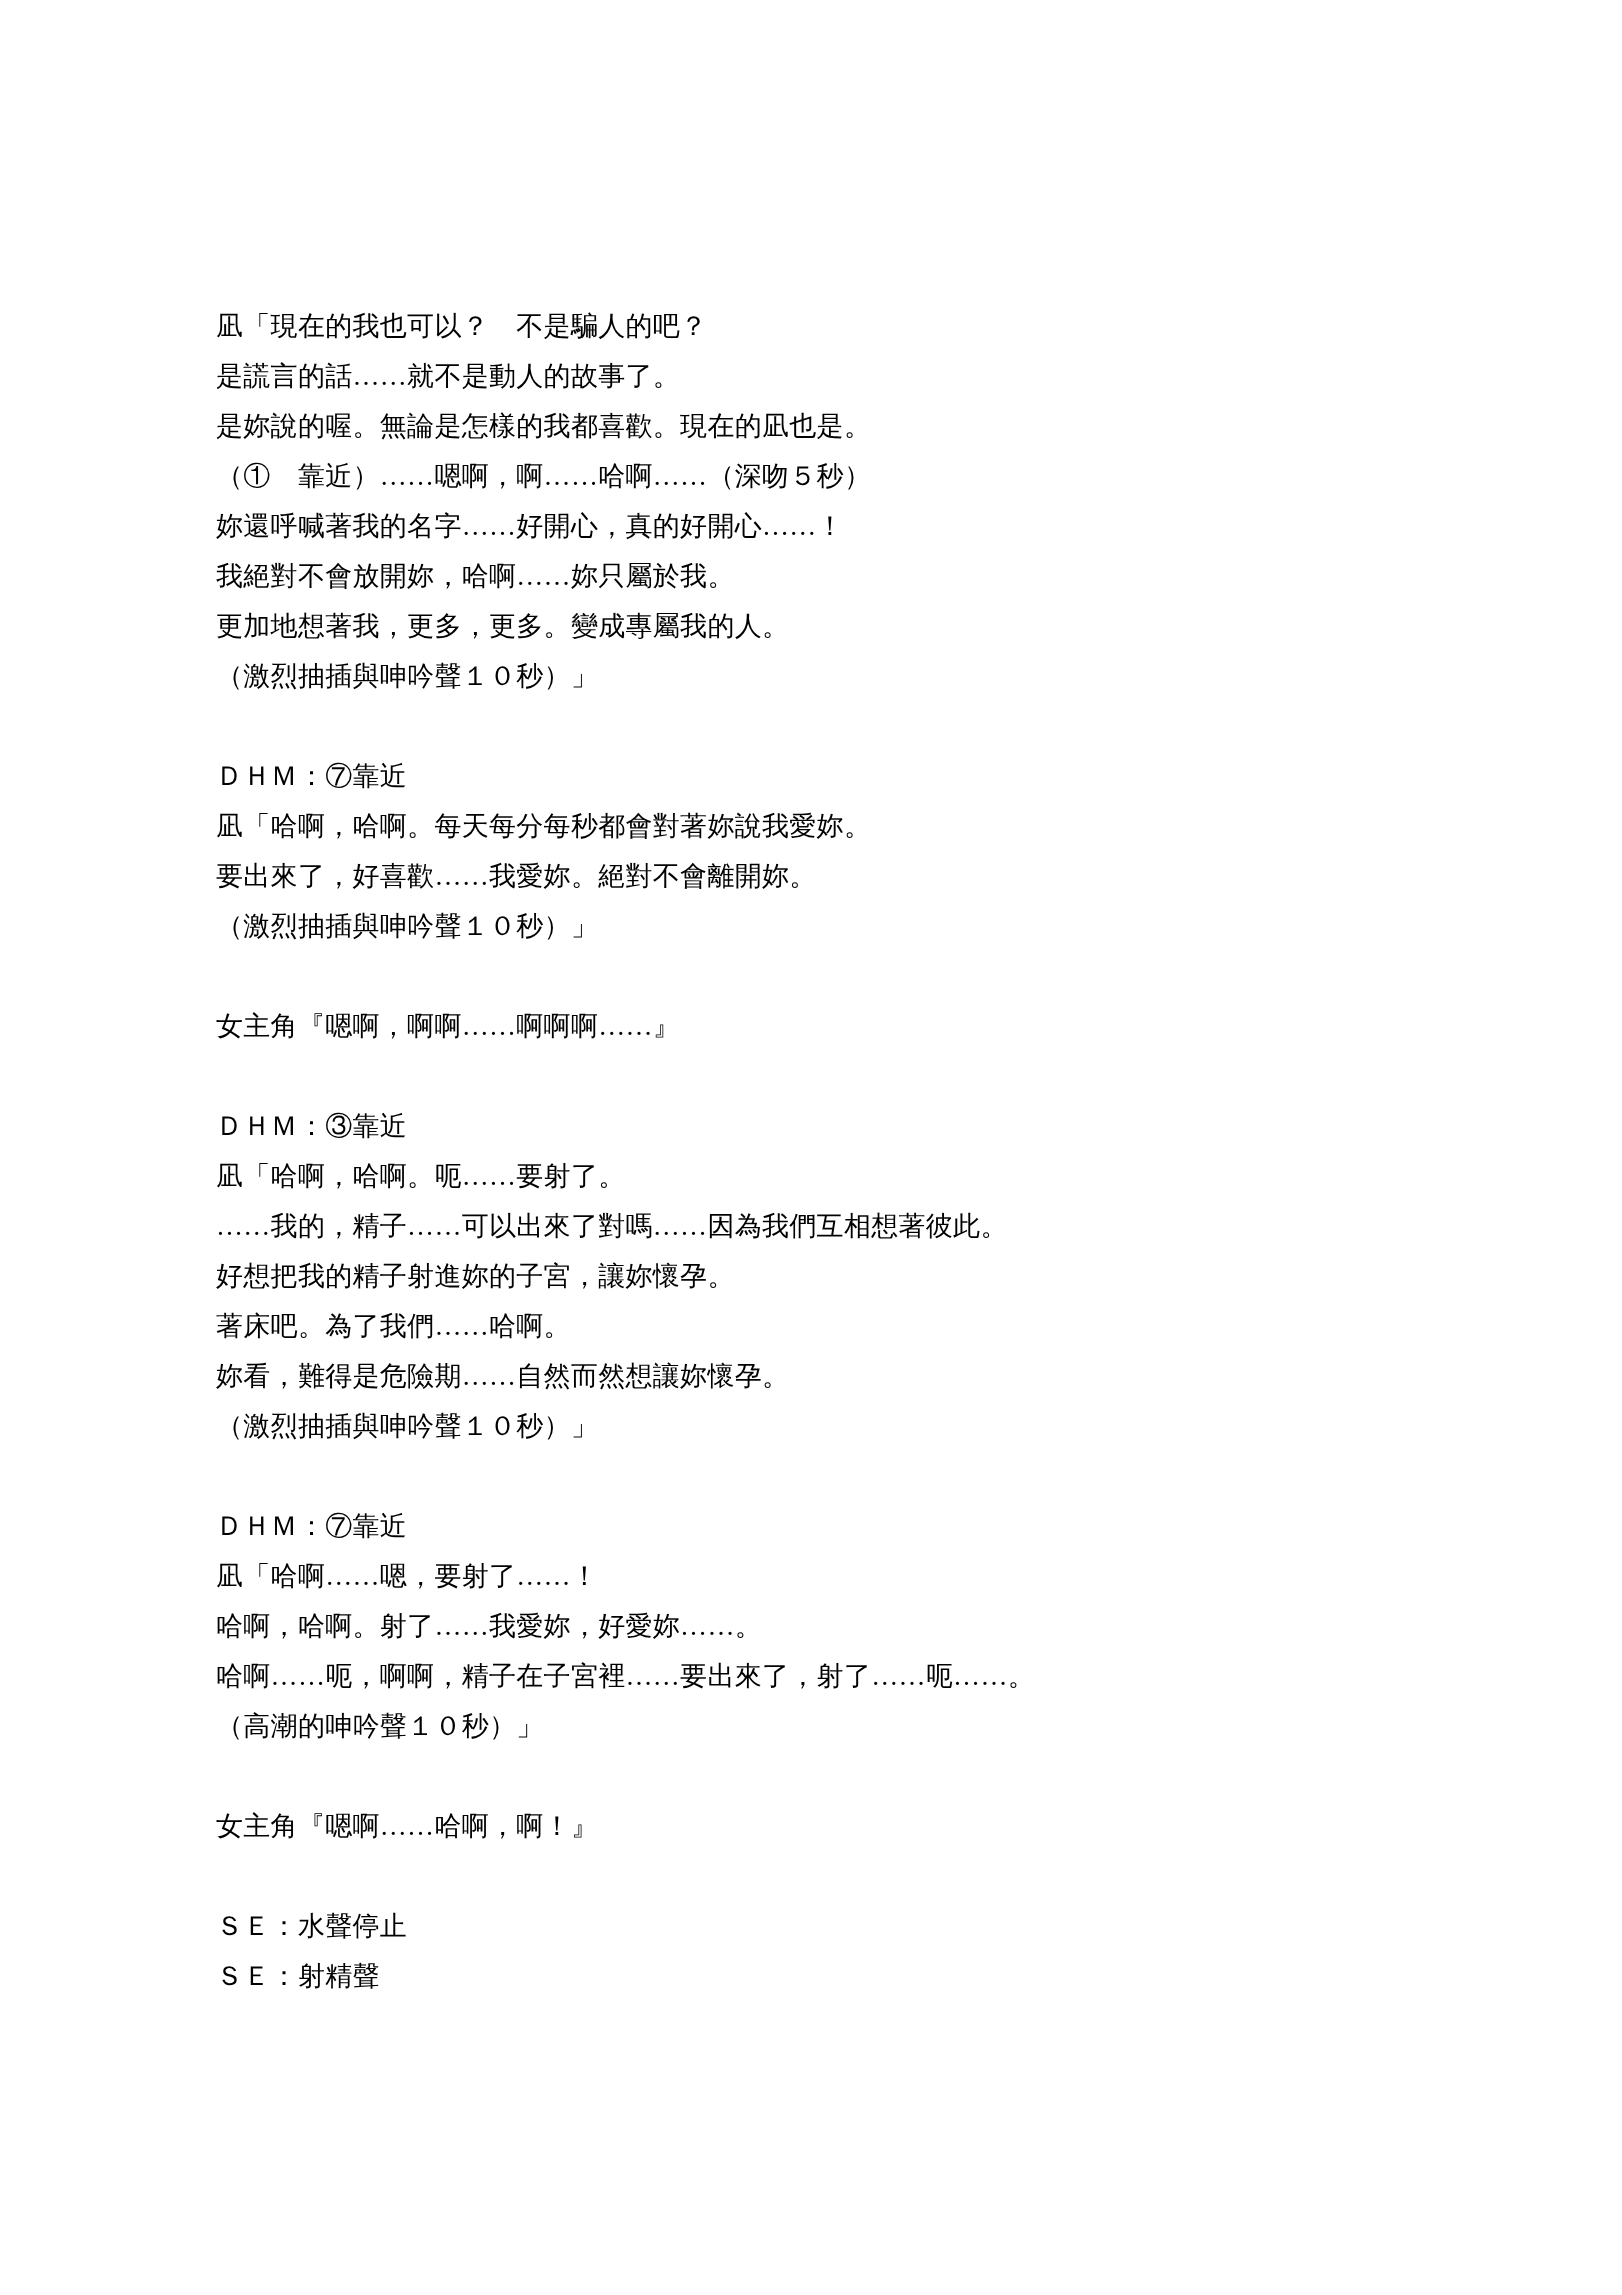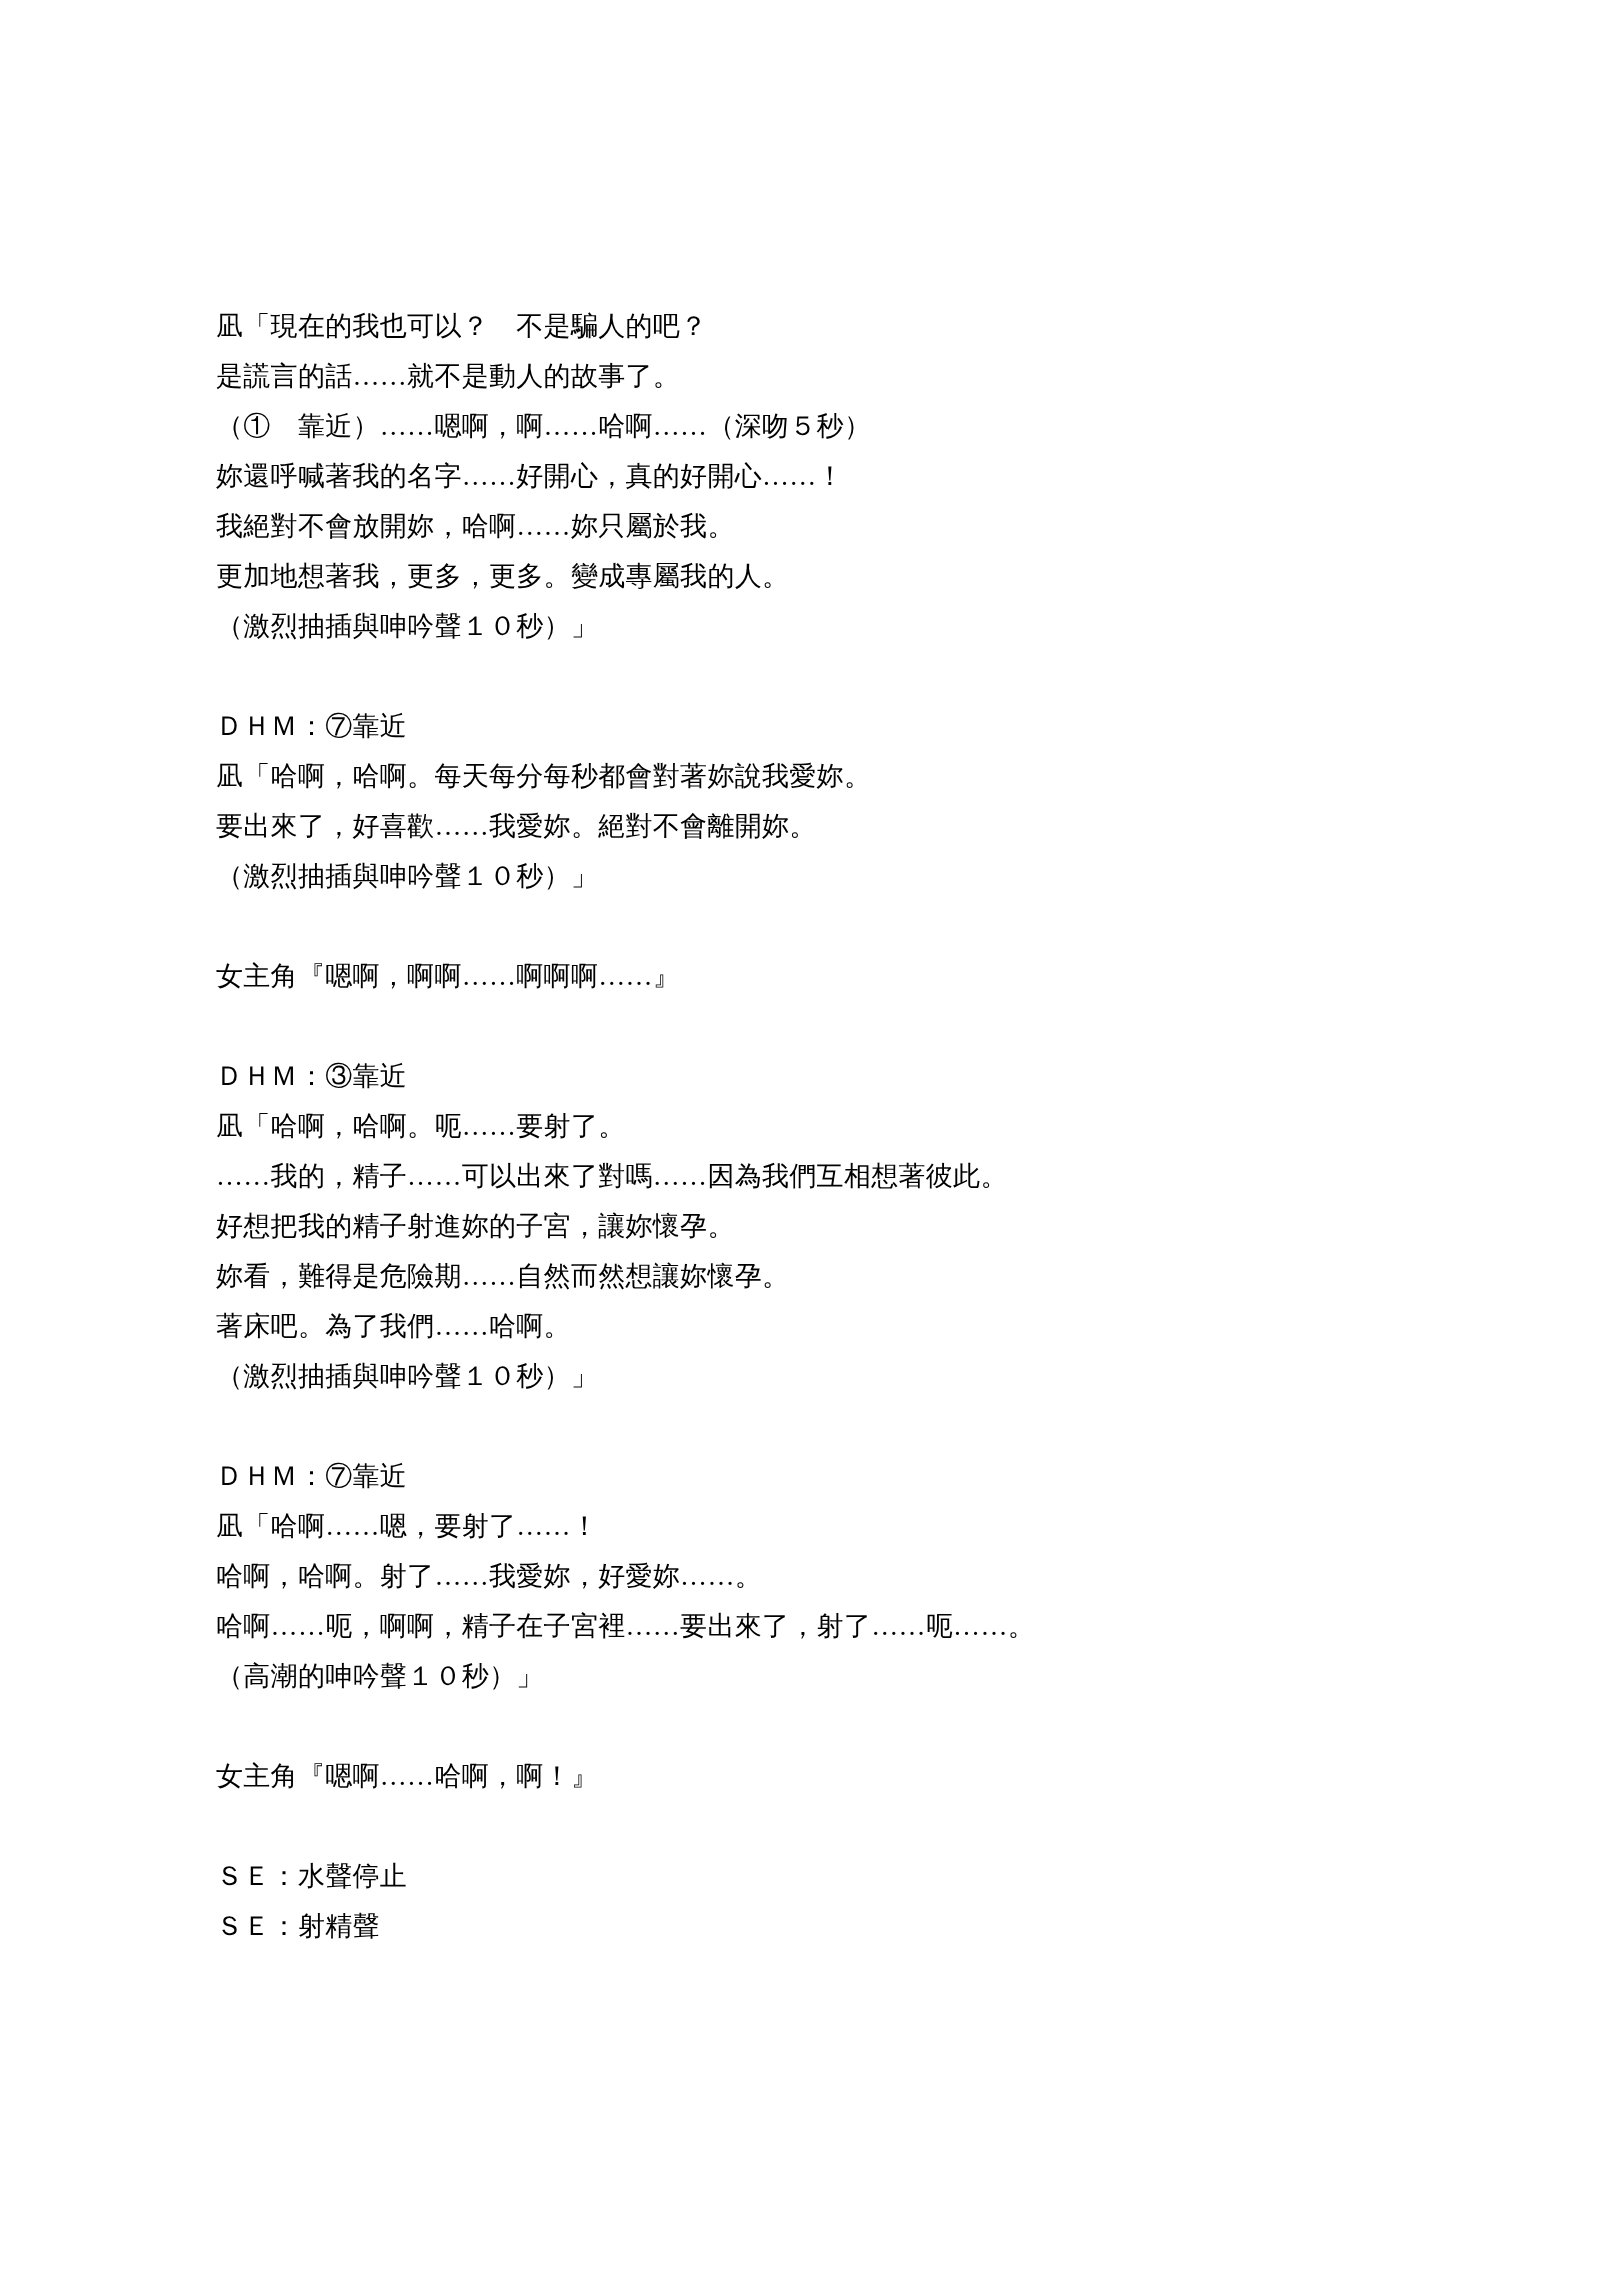--- a/index.html
+++ b/index.html
@@ -40,20 +40,21 @@
 </style>
 </head>
 <body>
 
 <div class="page">
   <div class="content">
 
     <div class="block">
       <div class="line">凪「現在的我也可以？　不是騙人的吧？</div>
       <div class="line">是謊言的話……就不是動人的故事了。</div>
+      <div class="line">是妳說的喔。無論是怎樣的我都喜歡。現在的凪也是。</div>
       <div class="line">（①　靠近）……嗯啊，啊……哈啊……（深吻５秒）</div>
       <div class="line">妳還呼喊著我的名字……好開心，真的好開心……！</div>
       <div class="line">我絕對不會放開妳，哈啊……妳只屬於我。</div>
       <div class="line">更加地想著我，更多，更多。變成專屬我的人。</div>
       <div class="line">（激烈抽插與呻吟聲１０秒）」</div>
     </div>
 
     <div class="gap"></div>
 
     <div class="block">
@@ -69,22 +70,22 @@
       <div class="line">女主角『嗯啊，啊啊……啊啊啊……』</div>
     </div>
 
     <div class="gap"></div>
 
     <div class="block">
       <div class="line">ＤＨＭ：③靠近</div>
       <div class="line">凪「哈啊，哈啊。呃……要射了。</div>
       <div class="line">……我的，精子……可以出來了對嗎……因為我們互相想著彼此。</div>
       <div class="line">好想把我的精子射進妳的子宮，讓妳懷孕。</div>
+      <div class="line">著床吧。為了我們……哈啊。</div>
       <div class="line">妳看，難得是危險期……自然而然想讓妳懷孕。</div>
-      <div class="line">著床吧。為了我們……哈啊。</div>
       <div class="line">（激烈抽插與呻吟聲１０秒）」</div>
     </div>
 
     <div class="gap"></div>
 
     <div class="block">
       <div class="line">ＤＨＭ：⑦靠近</div>
       <div class="line">凪「哈啊……嗯，要射了……！</div>
       <div class="line">哈啊，哈啊。射了……我愛妳，好愛妳……。</div>
       <div class="line">哈啊……呃，啊啊，精子在子宮裡……要出來了，射了……呃……。</div>

